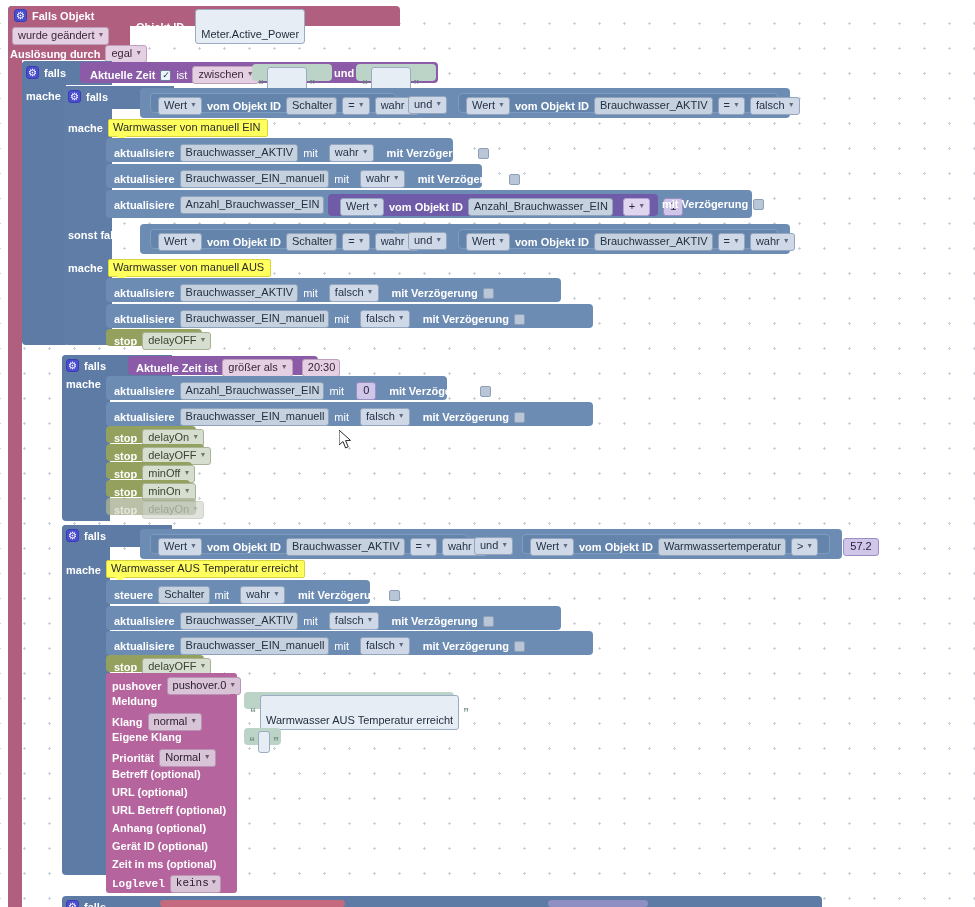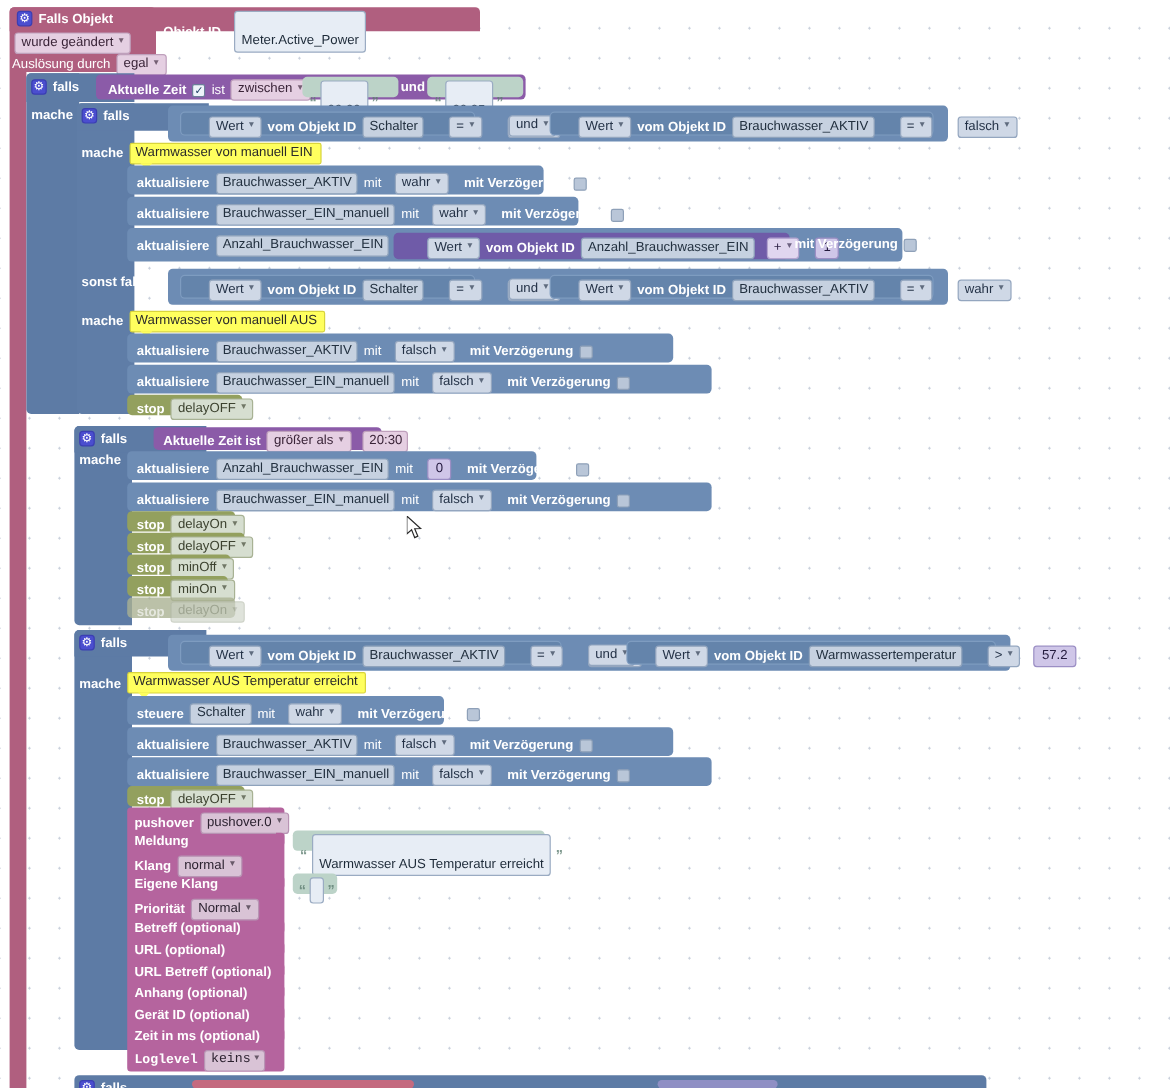--- a/index.html
+++ b/index.html
@@ -29,21 +29,21 @@
 
   
   .fld {
     display:inline-flex; align-items:center; gap:3px;
     background:#d9ccd9; color:#2c2230;
     border-radius:3px; padding:1px 4px 2px 5px;
     font-size:11px; line-height:13px;
     border:1px solid rgba(0,0,0,.18);
   }
   .fld .car { font-size:7px; opacity:.65; transform:translateY(-1px); }
-  .fld.blue { background:#cfd8e6; color:#243247; border-color:#94a6bf;margin-left:16px; }
+  .fld.blue { background:#cfd8e6; color:#243247; border-color:#94a6bf; }
   .fld.plain { background:#c6d1e0; color:#22303f; border:1px solid #8ea2bb; border-radius:3px; }
   .fld.green { background:#d6ded0; color:#3c422f; border-color:#a8b294; }
   .fld.pink  { background:#e5cfe2; color:#3a2438; border-color:#bfa0bc; }
   .fld.lilac { background:#e0d6ef; color:#2f2447; border-color:#b3a4cf; }
   .fld.dis   { background:#ccd2c6; color:#8e9585; border-color:#b4bbaa; }
 
   
   .txtfld { background:#e7edf5; color:#1d2a38; border:1px solid #9aabc2;
             border-radius:3px; padding:18px 5px 2px; font-size:11px; line-height:13px;}
   .numfld { background:#cfc6e8; color:#241a3e; border:1px solid #9b8ec4;
@@ -109,21 +109,21 @@
     <span class="lbl" style="font-weight:bold;">Objekt ID</span>
     <span class="txtfld">Meter.Active_Power</span>
   </div>
   <div style="position:absolute; left:12px; top:27px;">
     <span class="fld pink">
       <span>wurde geändert</span>
       <span class="car">▼</span>
     </span>
   </div>
   <div class="row" style="position:absolute; left:10px; top:45px;">
-    <span class="lbl" style="font-weight:normal;">Auslösung durch</span>
+    <span class="lbl" style="font-weight:bold;">Auslösung durch</span>
     <span class="fld pink">
       <span>egal</span>
       <span class="car">▼</span>
     </span>
   </div>
 
   <div class="blk c-trigger" style="left:8px; top:60px; width:14px; height:847px; border-radius:0;"></div>
 
   <div class="blk c-ctrl" style="left:22px; top:61px; width:44px; height:284px; border-radius:4px 0 0 4px;"></div>
   <div class="blk c-ctrl" style="left:22px; top:61px; width:90px; height:24px; border-radius:4px 0 0 0;"></div>
@@ -491,21 +491,21 @@
       <span class="car">▼</span>
       </span>
     <span class="lbl" style="font-weight:bold;">vom Objekt ID</span>
     <span class="fld plain">
         <span>Warmwassertemperatur</span>
       </span>
     <span class="fld blue">
       <span>&gt;</span>
       <span class="car">▼</span>
       </span>
-    <span class="numfld" style="margin-left:6px;">57.2</span>
+    <span class="numfld" style="margin-left:20px;">57.2</span>
   </div>
 
   <span class="lbl" style="position:absolute;left:66px;top:564px;font-weight:bold;">mache</span>
   <div class="comment" style="left:106px; top:560px;">Warmwasser AUS Temperatur erreicht</div>
 
   <div class="blk c-update" style="left:106px; top:580px; width:264px; height:24px;"></div>
   <div class="row" style="position:absolute; left:114px; top:586px;">
     <span class="lbl" style="font-weight:bold;">steuere</span>
     <span class="fld plain">
         <span>Schalter</span>

